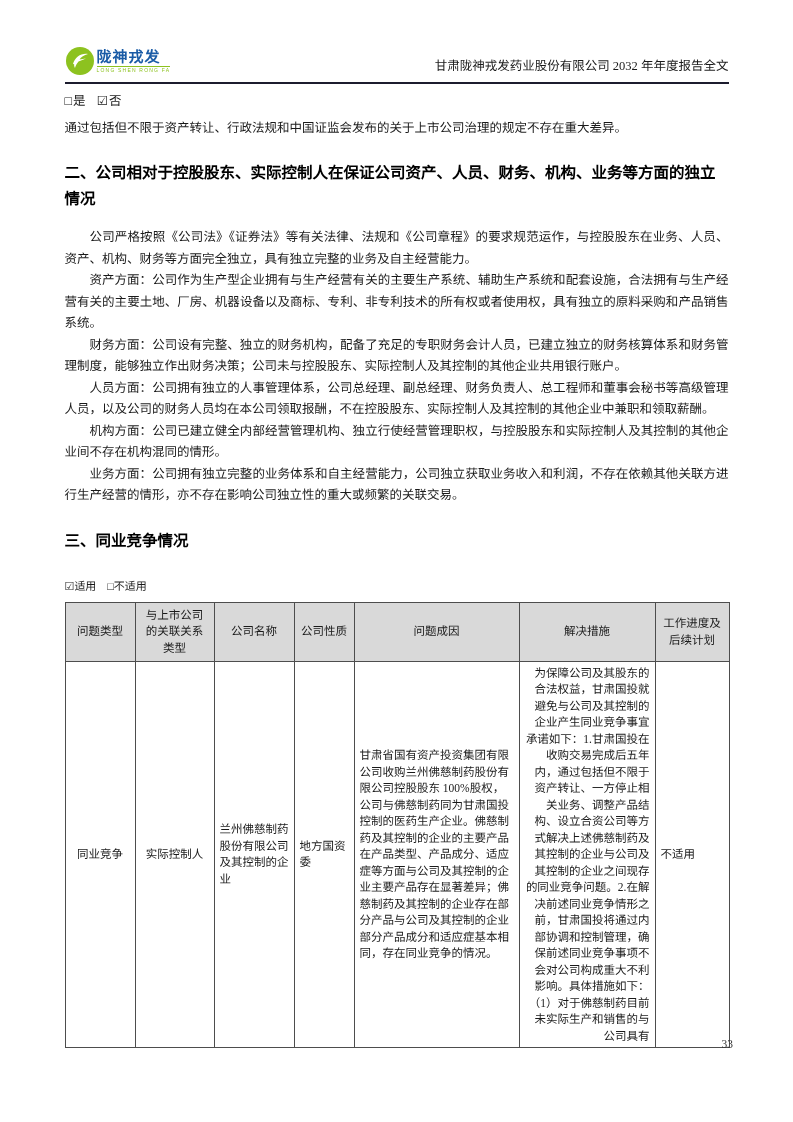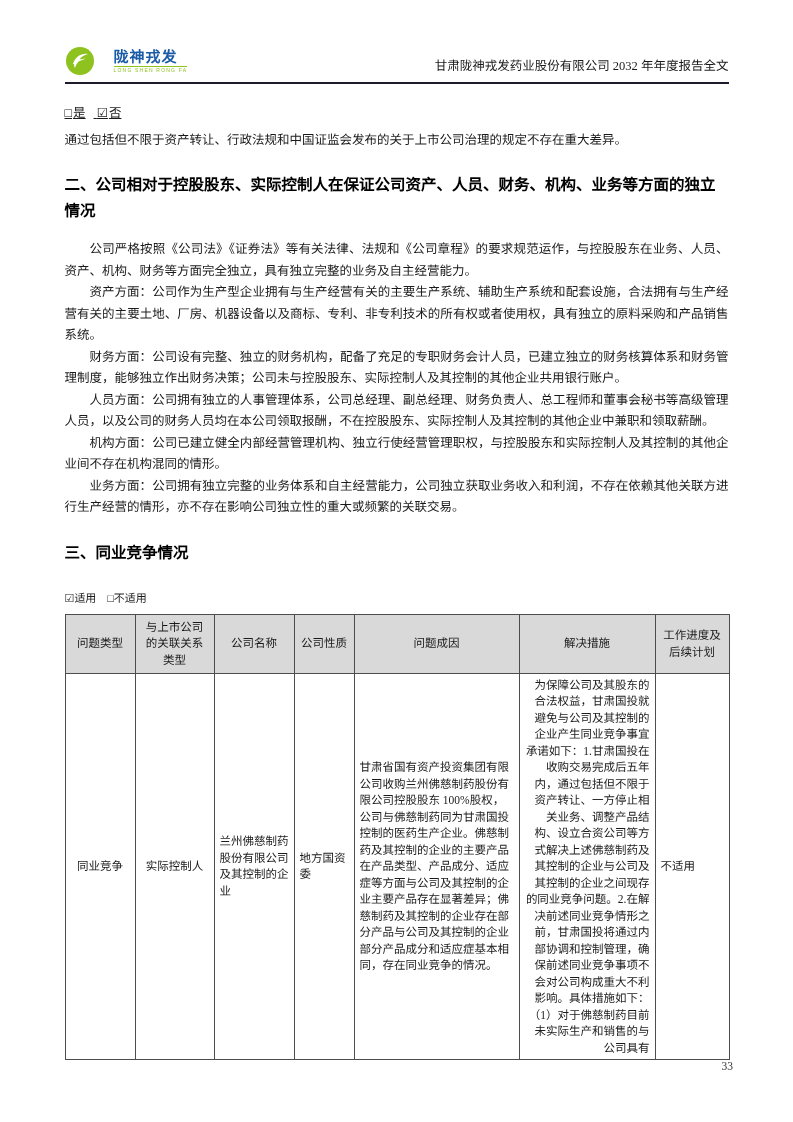--- a/index.html
+++ b/index.html
@@ -7,31 +7,31 @@
     width:793px;height:1122px;position:relative;overflow:hidden;
     font-family:"Liberation Serif","DejaVu Serif",serif;
     color:#1a1a1a;
     -webkit-font-smoothing:antialiased;
   }
   .page{width:664px;margin:0 auto;padding-top:46px;}
 
   
   .doc-header{display:flex;align-items:flex-end;justify-content:space-between;
     border-bottom:2.5px solid #1c1c2e;padding-bottom:6px;}
-  .logo{display:flex;align-items:center;gap:19px;}
+  .logo{display:flex;align-items:center;gap:2px;}
   .logo-badge{width:30px;height:30px;flex:0 0 auto;}
   .logo-textcol{display:flex;flex-direction:column;line-height:1;}
   .logo-cn{font-family:"Liberation Sans","DejaVu Sans",sans-serif;
     font-size:15px;font-weight:bold;color:#1a5ba6;letter-spacing:1px;}
   .logo-en{font-family:"Liberation Sans","DejaVu Sans",sans-serif;
     font-size:5px;color:#8dc21f;letter-spacing:1.2px;margin-top:2px;border-top:1px solid #8dc21f;padding-top:1px;}
   .report-title{font-size:12.5px;color:#1a1a1a;padding-bottom:2px;}
 
   
-  .check-line{margin-top:18px;font-size:12.5px;text-decoration:underline;}
+  .check-line{margin-top:6px;font-size:12.5px;}
   .check-line .box{font-size:12.5px;margin-right:1px;}
   .check-opt{margin-right:8px;}
   .statement{margin-top:9px;font-size:12.5px;line-height:21px;}
 
   
   h2.sec{font-family:Liberation Mono, monospace;
     font-size:15.5px;font-weight:bold;line-height:26px;margin:22px 0 0 0;color:#000;}
   .para{font-size:12.5px;line-height:21.5px;text-indent:2em;margin:0;text-align:justify;}
   .para-block{margin-top:14px;}
 
@@ -41,21 +41,21 @@
   
   table.comp{border-collapse:collapse;table-layout:fixed;width:664px;margin-top:9px;
     font-size:11.5px;line-height:16.5px;}
   table.comp th,table.comp td{border:1px solid #4d4d4d;padding:3px 5px;word-break:break-all;}
   table.comp th{background:#d9d9d9;font-weight:normal;text-align:center;vertical-align:middle;
     height:52px;}
   td.c-mid{text-align:center;vertical-align:middle;}
   td.l-mid{text-align:left;vertical-align:middle;}
   td.l-top{text-align:right;vertical-align:top;}
 
-  .page-num{position:absolute;right:60px;bottom:50px;font-size:11.5px;color:#333;}
+  .page-num{position:absolute;right:60px;bottom:72px;font-size:11.5px;color:#333;}
 </style>
 </head>
 <body>
 
 <div class="page">
 
   <div class="doc-header">
     <div class="logo">
       <span class="logo-badge">
         <svg viewBox="0 0 30 30" width="30" height="30">

